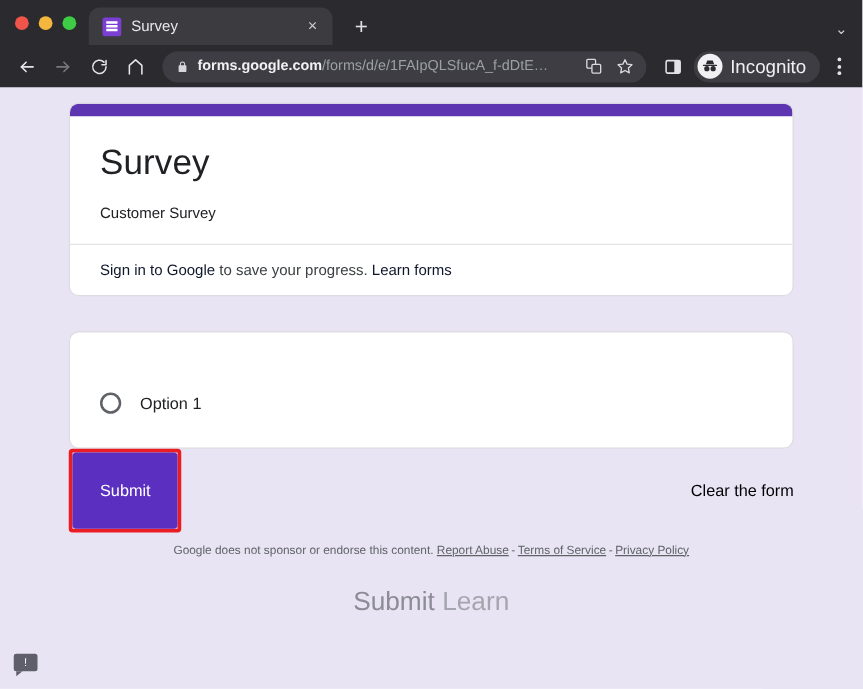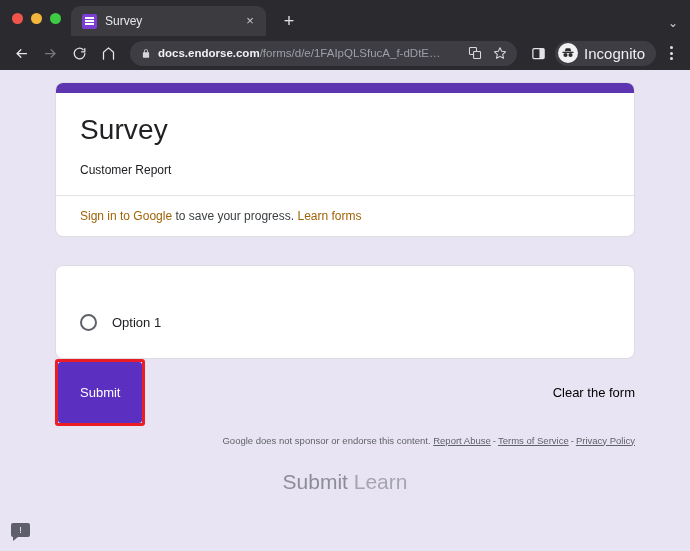--- a/index.html
+++ b/index.html
@@ -238,21 +238,21 @@
     color: #202124;
     margin-top: 16px;
   }
 
   .signin-row {
     border-top: 1px solid #E3E3E6;
     padding: 13px 24px;
     font-size: 12px;
     color: #3C4043;
   }
-  .signin-row a { color: #a16207; text-decoration: none; margin-top: 31px; }
+  .signin-row a { color: #0f172a; text-decoration: none; margin-top: 31px; }
 
   .q-card {
     margin-top: 28px;
     padding: 24px;
     min-height: 94px;
     display: flex;
     align-items: center;
   }
 
   .opt-row {
@@ -300,21 +300,21 @@
   }
 
   .clear-link {
     color: #000000;
     font-size: 13px;
     text-decoration: none;
   }
 
   .footer-note {
     margin-top: 26px;
-    text-align: right;
+    text-align: center;
     font-size: 9.5px;
     color: #5F6368;
   }
   .footer-note a { color: #5F6368; text-decoration: underline; }
   .footer-note .sep { margin: 0 2px; }
 
   .forms-logo {
     margin-top: 24px;
     text-align: center;
     font-size: 21px;
@@ -410,21 +410,21 @@
           <path d="M4 21V10l8-7 8 7v11"></path>
         </svg>
       </div>
 
       <div class="omnibox">
         <span class="lock-ico">
           <svg width="10" height="11" viewBox="0 0 24 24" fill="#D6D6DA">
             <path d="M12 1.5a5 5 0 0 0-5 5V9H6a1.5 1.5 0 0 0-1.5 1.5v10A1.5 1.5 0 0 0 6 22h12a1.5 1.5 0 0 0 1.5-1.5v-10A1.5 1.5 0 0 0 18 9h-1V6.5a5 5 0 0 0-5-5zm0 2a3 3 0 0 1 3 3V9H9V6.5a3 3 0 0 1 3-3z"></path>
           </svg>
         </span>
-        <span class="url-text"><b>docs.endorse.com</b><span>/forms/d/e/1FAIpQLSfucA_f-dDtE…</span></span>
+        <span class="url-text"><b>forms.google.com</b><span>/forms/d/e/1FAIpQLSfucA_f-dDtE…</span></span>
         <span class="omni-ico">
           <svg width="14" height="14" viewBox="0 0 24 24" fill="none" stroke="currentColor" stroke-width="1.8">
             <rect x="2.5" y="2.5" width="12" height="12" rx="1.5"></rect>
             <rect x="9.5" y="9.5" width="12" height="12" rx="1.5" fill="#3D3D43"></rect>
           </svg>
         </span>
         <span class="omni-ico">
           <svg width="14" height="14" viewBox="0 0 24 24" fill="none" stroke="currentColor" stroke-width="1.8" stroke-linejoin="round">
             <polygon points="12 3 14.9 9.1 21.5 9.9 16.7 14.5 17.9 21 12 17.8 6.1 21 7.3 14.5 2.5 9.9 9.1 9.1"></polygon>
           </svg>
@@ -459,21 +459,21 @@
   </div>
 
   <div class="page">
 
     <div class="form-wrap">
 
       <div class="card">
         <div class="header-bar"></div>
         <div class="header-body">
           <div class="form-title">Survey</div>
-          <div class="form-desc">Customer Report</div>
+          <div class="form-desc">Customer Survey</div>
         </div>
         <div class="signin-row">
           <a href="#">Sign in to Google</a><span> to save your progress. </span><a href="#">Learn forms</a>
         </div>
       </div>
 
       <div class="card q-card">
         <div style="width:100%">
           <div class="opt-row">
             <span class="radio"></span>

